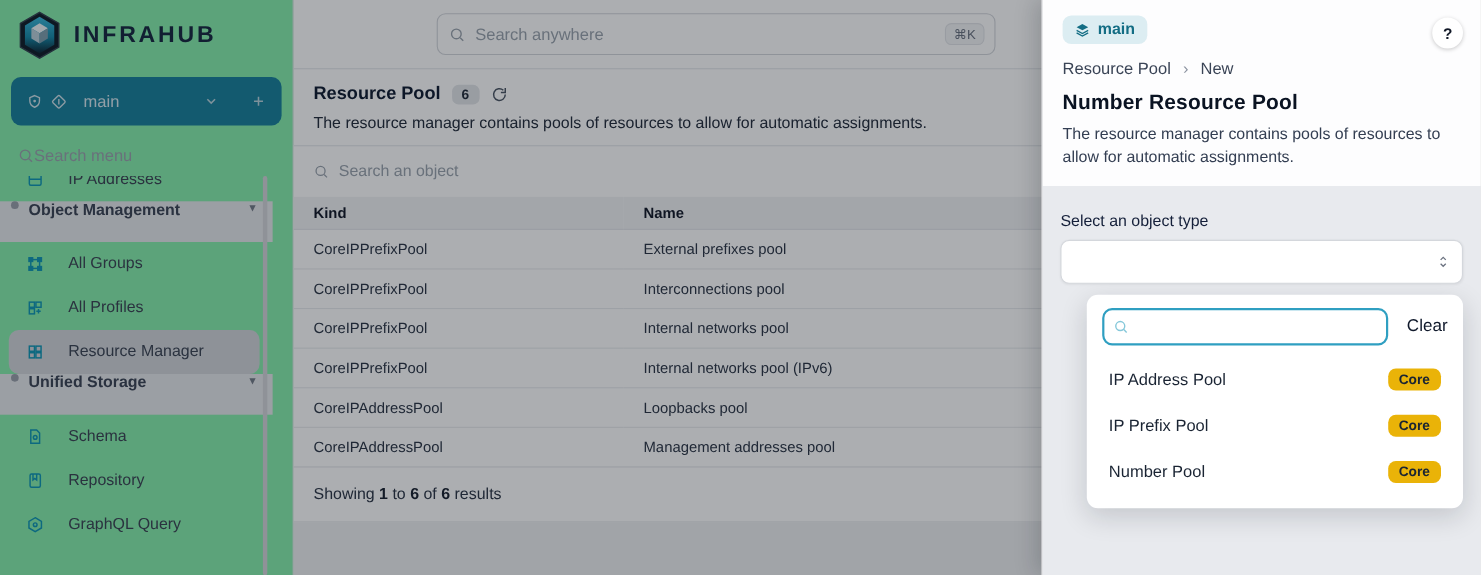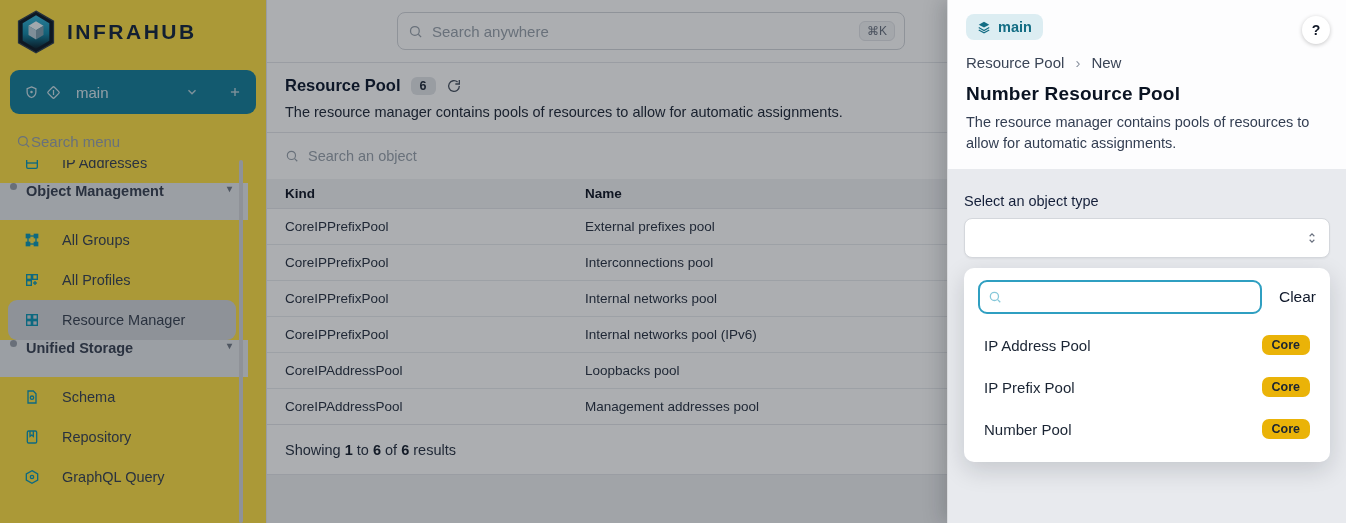--- a/index.html
+++ b/index.html
@@ -3,21 +3,21 @@
 <meta charset="utf-8">
 <style>
   :root{
     --accent:#0e96b5; --focus:#2f9fc1; --navy:#16263f;
   }
   *{margin:0;padding:0;box-sizing:border-box;font-family:"Liberation Sans",sans-serif;}
   html,body{width:1346px;height:523px;overflow:hidden;background:#fff;}
   .app{display:flex;width:1346px;height:523px;}
 
   
-  .sidebar{width:267px;flex:none;background:#fde047;border-right:1px solid #e3e5e8;display:flex;flex-direction:column;}
+  .sidebar{width:267px;flex:none;background:#86efac;border-right:1px solid #e3e5e8;display:flex;flex-direction:column;}
   .logo-row{height:63px;display:flex;align-items:center;gap:11px;padding:0 16px;flex:none;}
   .logo-row svg{flex:none;}
   .logo-text{font-size:21px;font-weight:800;letter-spacing:2.5px;color:var(--navy);}
   .branch-btn{margin:7px 10px 4px;height:44px;flex:none;background:#17809c;border:none;border-radius:9px;display:flex;align-items:center;gap:7px;padding:0 14px;color:#cfe2ea;cursor:pointer;}
   .branch-btn .bicon{width:15px;height:15px;color:#cfe2ea;display:flex;}
   .branch-name{font-size:15px;margin-left:8px;color:#d7e7ee;}
   .branch-btn .chev{margin-left:auto;width:14px;height:14px;color:#b9d3dd;}
   .branch-btn .plus{margin-left:22px;width:14px;height:14px;color:#b9d3dd;}
   .sidebar-search{display:flex;align-items:center;gap:0;padding:15px 16px 10px;flex:none;}
   .sidebar-search .sicon{width:15px;height:15px;color:#9aa3ad;flex:none;display:flex;}
@@ -75,21 +75,21 @@
   .help-btn{position:absolute;top:16px;right:16px;width:28px;height:28px;border-radius:50%;background:#fff;border:none;box-shadow:0 1px 4px rgba(0,0,0,0.22);display:flex;align-items:center;justify-content:center;font-size:14px;font-weight:700;color:#111827;cursor:pointer;}
   .breadcrumb{margin-top:14px;display:flex;align-items:center;gap:11px;font-size:15px;color:#3a4456;}
   .crumb{cursor:pointer;}
   .crumb-sep{color:#8b93a0;font-size:15px;}
   .drawer-title{margin-top:12px;font-size:19px;font-weight:800;color:#0a1322;letter-spacing:0.2px;}
   .drawer-desc{margin-top:7px;font-size:14.5px;line-height:1.42;color:#333e52;}
   .drawer-body{flex:1;background:#e8eaee;padding:14px 16px;}
   .field-label{font-size:14.5px;color:#141f39;margin:10px 0 9px;}
   .select-box{height:40px;background:#fff;border:1px solid #d4d7dc;border-radius:8px;position:relative;box-shadow:0 1px 2px rgba(0,0,0,0.05);cursor:pointer;}
   .select-box .ud{position:absolute;right:10px;top:50%;transform:translateY(-50%);width:14px;height:14px;color:#6b7280;display:flex;}
-  .dropdown{margin-top:10px;background:#fff;border-radius:10px;box-shadow:0 8px 24px rgba(15,20,30,0.16);padding:12px 14px;}
+  .dropdown{margin-top:10px;background:#fff;border-radius:10px;box-shadow:0 8px 24px rgba(15,20,30,0.16);padding:12px 14px;margin-left:24px;}
   .combo-row{display:flex;align-items:center;}
   .combo-search{position:relative;flex:1;}
   .combo-search input{width:100%;height:34px;border:2px solid var(--focus);border-radius:9px;padding:0 10px 0 32px;font-size:15px;outline:none;color:#1f2937;}
   .combo-search .cicon{position:absolute;left:10px;top:50%;transform:translateY(-50%);width:14px;height:14px;color:#86c8da;display:flex;}
   .clear-btn{margin-left:17px;font-size:15.5px;color:#10192b;background:none;border:none;cursor:pointer;}
   .options{margin-top:10px;}
   .option{display:flex;align-items:center;justify-content:space-between;padding:11px 6px;cursor:pointer;border-radius:8px;}
   .option-label{font-size:15px;color:#1a2433;}
   .core-badge{background:#eab308;border-radius:7px;padding:3px 10px;font-size:12.5px;font-weight:700;color:#1a2433;}
   svg{display:block;}

